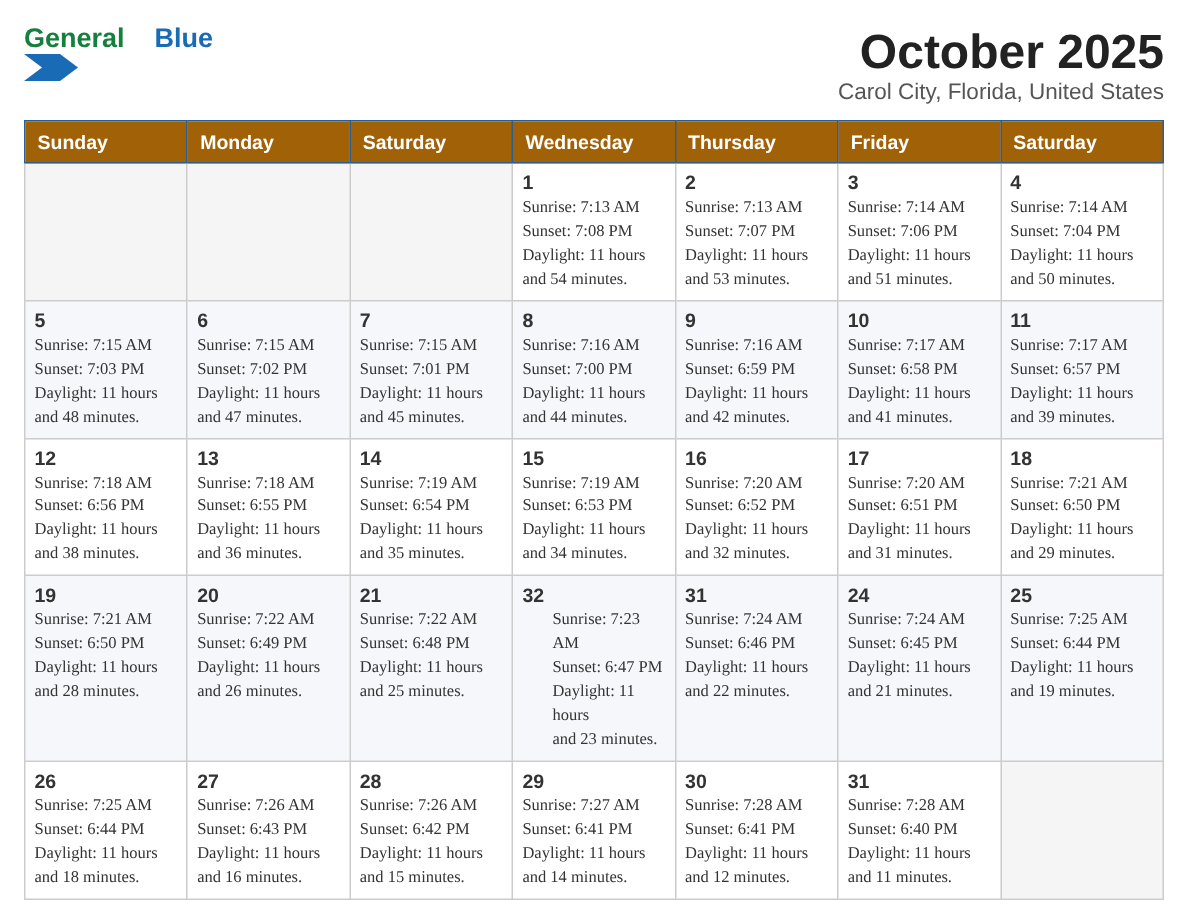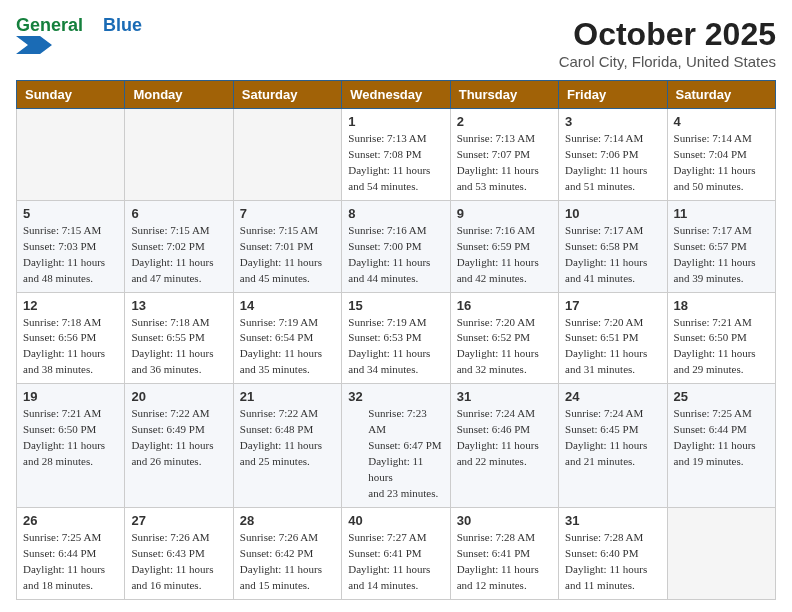--- a/index.html
+++ b/index.html
@@ -318,21 +318,21 @@
 and 16 minutes.</div>
         </td>
         <td>
           <span class="day-num">28</span>
           <div class="day-info" style="white-space: pre-line;">Sunrise: 7:26 AM
 Sunset: 6:42 PM
 Daylight: 11 hours
 and 15 minutes.</div>
         </td>
         <td>
-          <span class="day-num">40</span>
+          <span class="day-num">29</span>
           <div class="day-info" style="white-space: pre-line;">Sunrise: 7:27 AM
 Sunset: 6:41 PM
 Daylight: 11 hours
 and 14 minutes.</div>
         </td>
         <td>
           <span class="day-num">30</span>
           <div class="day-info" style="white-space: pre-line;">Sunrise: 7:28 AM
 Sunset: 6:41 PM
 Daylight: 11 hours

